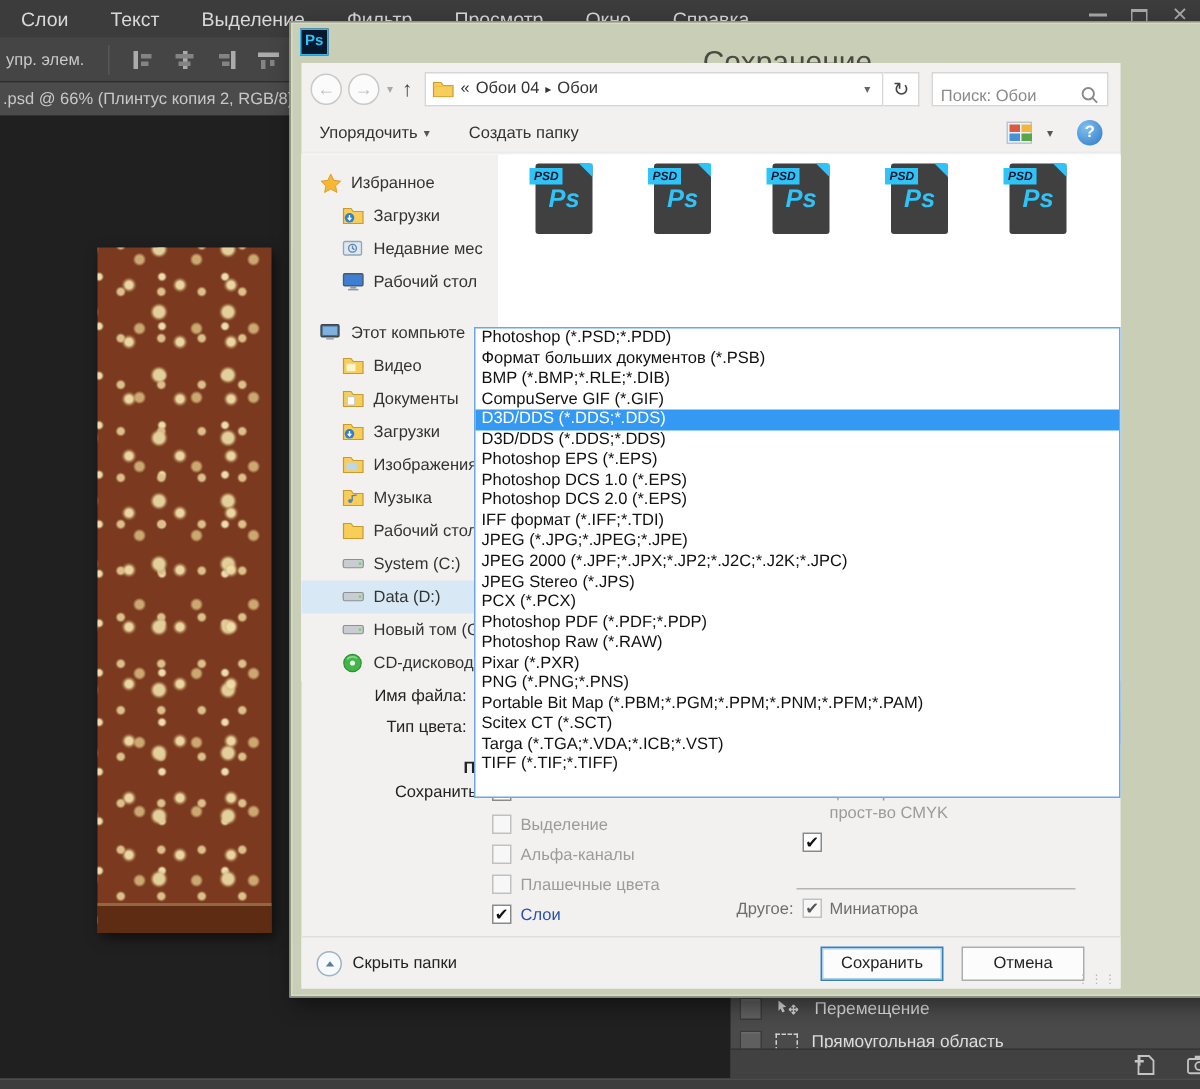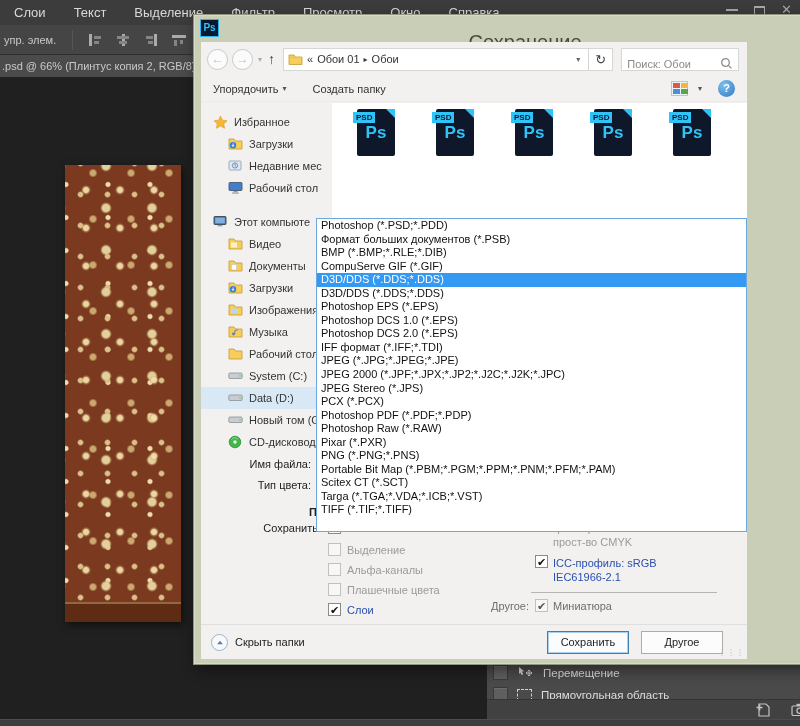--- a/index.html
+++ b/index.html
@@ -107,21 +107,21 @@
   .content { position:absolute; left:0; top:61px; right:0; height:351px; background:#fff; }
   .sidebar { position:absolute; left:0; top:0; width:131px; height:100%; background:#f2f1f0; padding-top:8px; overflow:hidden; }
   .sb-item { height:22px; display:flex; align-items:center; gap:6px; padding-left:12px; color:#333; white-space:nowrap; }
   .sb-item.child { padding-left:27px; }
   .sb-item.gap { margin-top:12px; }
   .sb-item.selected { background:#d9e8f5; }
   .sb-ico { width:15px; height:14px; flex:0 0 auto; }
 
   .filearea { position:absolute; left:140px; top:0; right:0; height:100%; background:#fff; }
   .psd-row { display:flex; gap:41px; padding:6px 0 0 16px; }
-  .psd-icon { position:relative; width:38px; height:47px; background:#0f172a; border-radius:2px; flex:0 0 auto; }
+  .psd-icon { position:relative; width:38px; height:47px; background:#404040; border-radius:2px; flex:0 0 auto;font-style:italic; }
   .psd-icon .fold { position:absolute; right:0; top:0; width:0; height:0; border-left:9px solid transparent; border-top:9px solid #2fc3f7; }
   .psd-icon .glyph { position:absolute; left:0; right:0; top:14px; text-align:center; color:#2fc3f7; font-weight:bold; font-size:17px; }
   .psd-icon .badge { position:absolute; left:-4px; top:3px; background:#2fc3f7; color:#07192e; font-size:8px; font-weight:bold; padding:1px 3px; }
 
   .format-dropdown { position:absolute; left:115px; top:115px; width:431px; height:314px; background:#fff; border:1px solid #6da7e0; z-index:6; }
   .fmt-item { height:13.55px; line-height:13.55px; padding-left:4px; white-space:nowrap; overflow:hidden; color:#111; }
   .fmt-item.selected { background:#3399f3; color:#fff; }
 
   .filename-row { position:absolute; left:0; top:412px; right:0; height:21px; }
   .filename-row .lbl, .filetype-row .lbl { position:absolute; left:0; width:110px; text-align:right; line-height:21px; color:#222; }
@@ -356,21 +356,21 @@
         <span class="nav-dd">▾</span>
         <span class="nav-up">↑</span>
         <div class="breadcrumb">
           <span>
             <svg width="15" height="12">
                 <path d="M1 2h5l1.5 2H14v7.5H1z" fill="#f7ce5a" stroke="#c99b2e" stroke-width="0.8"></path>
                 <path d="M1 4.5h13" stroke="#e8bc48" stroke-width="0.8"></path>
               </svg>
           </span>
           <span class="txt">«</span>
-          <span class="txt">Обои 01</span>
+          <span class="txt">Обои 04</span>
           <span class="bc-sep">▸</span>
           <span class="txt">Обои</span>
           <span class="bc-spacer"></span>
           <span class="bc-chev">▾</span>
         </div>
         <span class="refresh-btn">↻</span>
         <div class="searchbox">
           <span>Поиск: Обои</span>
           <span class="sp"></span>
           <span>
@@ -629,37 +629,36 @@
         <span class="cb-lbl gray" style="left:146px; top:84px;">Плашечные цвета</span>
 
         <span class="cb" style="left:127px; top:103px;">✔</span>
         <span class="cb-lbl blue" style="left:146px; top:104px;">Слои</span>
 
         <span class="lbl-r gray" style="left:272px; top:7px; width:56px; color:#6e6e6e;">Цвет:</span>
         <span class="cb dis" style="left:334px; top:6px;"></span>
         <span class="wrapblock gray" style="left:352px; top:7px; width:118px;">Исп. параметры цветопробы:  Раб. прост-во CMYK</span>
 
         <span class="cb" style="left:334px; top:55px;">✔</span>
-        <span class="wrapblock blue" style="left:352px; top:56px; width:128px;">ICC-профиль:  sRGB IEC61966-2.1</span>
 
         <span class="opt-sep2"></span>
 
         <span class="lbl-r" style="left:272px; top:100px; width:56px; color:#6e6e6e;">Другое:</span>
         <span class="cb dis" style="left:334px; top:99px; color:#555;">✔</span>
         <span class="cb-lbl" style="left:352px; top:100px; color:#6e6e6e;">Миниатюра</span>
       </div>
 
       <div class="dlg-footer">
         <div class="hide-folders">
           <span class="hf-circle">
               <span class="tri-up"></span>
             </span>
           <span>Скрыть папки</span>
         </div>
         <div class="btn btn-save">Сохранить</div>
-        <div class="btn btn-cancel">Другое</div>
+        <div class="btn btn-cancel">Отмена</div>
         <span class="grip">⋮⋮⋮</span>
       </div>
 
     </div>
   </div>
 
 </div>
 
 </body></html>

